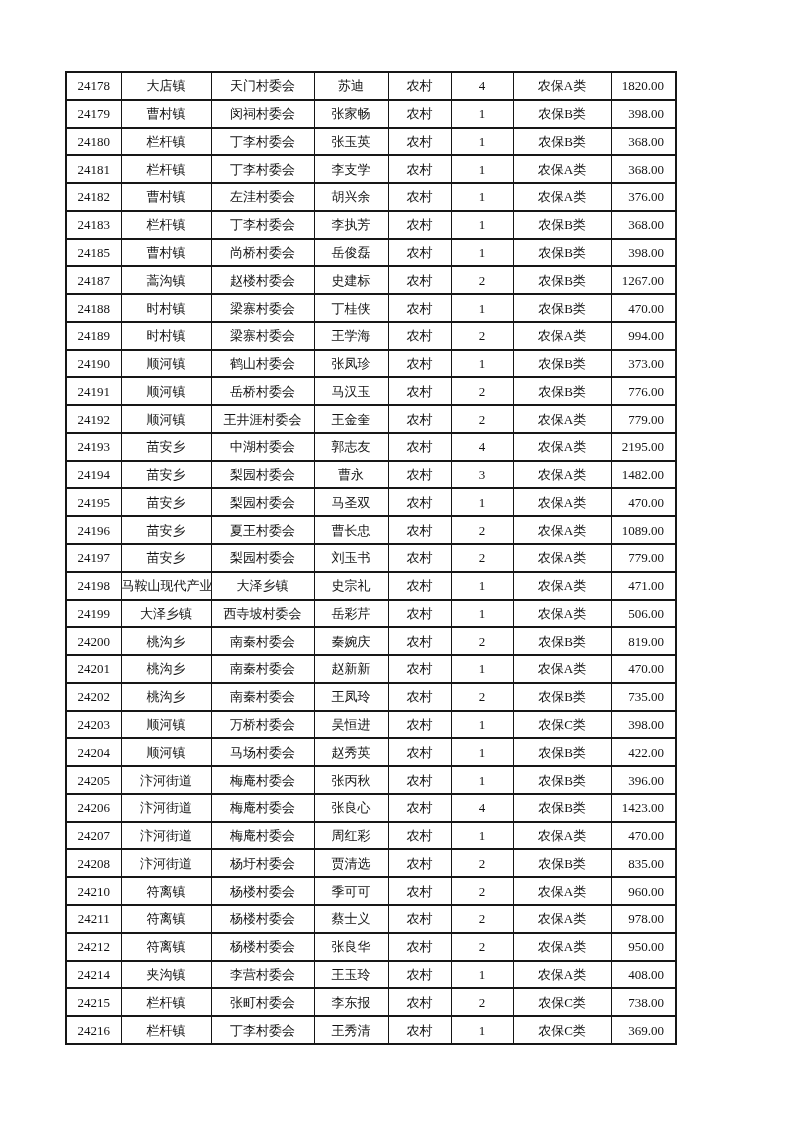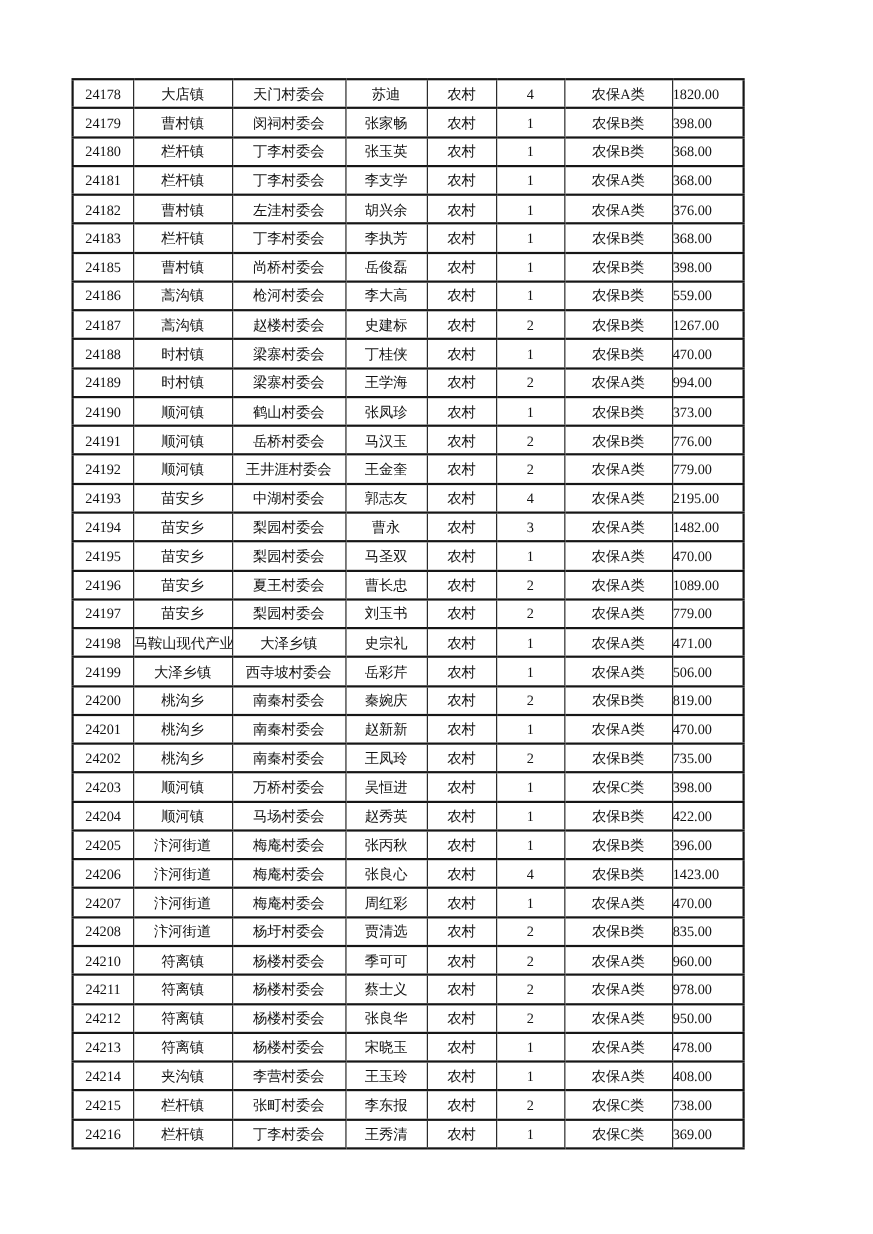--- a/index.html
+++ b/index.html
@@ -36,21 +36,22 @@
     border-bottom-width: 2px;
     font-size: 13px;
     line-height: 1;
     text-align: center;
     vertical-align: middle;
     padding: 0;
     overflow: hidden;
     white-space: nowrap;
   }
   .grid td.a-right {
-    text-align: left;
+    text-align: right;
+    padding-right: 11px;
   }
 </style>
 </head>
 <body>
 
 <div class="page">
   <table class="grid">
     <colgroup>
       <col class="col-id">
       <col class="col-town">
@@ -126,30 +127,20 @@
     <td>24185</td>
     <td>曹村镇</td>
     <td>尚桥村委会</td>
     <td>岳俊磊</td>
     <td>农村</td>
     <td>1</td>
     <td>农保B类</td>
     <td class="a-right">398.00</td>
   </tr>
         <tr>
-    <td>24186</td>
-    <td>蒿沟镇</td>
-    <td>枪河村委会</td>
-    <td>李大高</td>
-    <td>农村</td>
-    <td>1</td>
-    <td>农保B类</td>
-    <td class="a-right">559.00</td>
-  </tr>
-        <tr>
     <td>24187</td>
     <td>蒿沟镇</td>
     <td>赵楼村委会</td>
     <td>史建标</td>
     <td>农村</td>
     <td>2</td>
     <td>农保B类</td>
     <td class="a-right">1267.00</td>
   </tr>
         <tr>
@@ -384,30 +375,20 @@
   </tr>
         <tr>
     <td>24212</td>
     <td>符离镇</td>
     <td>杨楼村委会</td>
     <td>张良华</td>
     <td>农村</td>
     <td>2</td>
     <td>农保A类</td>
     <td class="a-right">950.00</td>
-  </tr>
-        <tr>
-    <td>24213</td>
-    <td>符离镇</td>
-    <td>杨楼村委会</td>
-    <td>宋晓玉</td>
-    <td>农村</td>
-    <td>1</td>
-    <td>农保A类</td>
-    <td class="a-right">478.00</td>
   </tr>
         <tr>
     <td>24214</td>
     <td>夹沟镇</td>
     <td>李营村委会</td>
     <td>王玉玲</td>
     <td>农村</td>
     <td>1</td>
     <td>农保A类</td>
     <td class="a-right">408.00</td>

